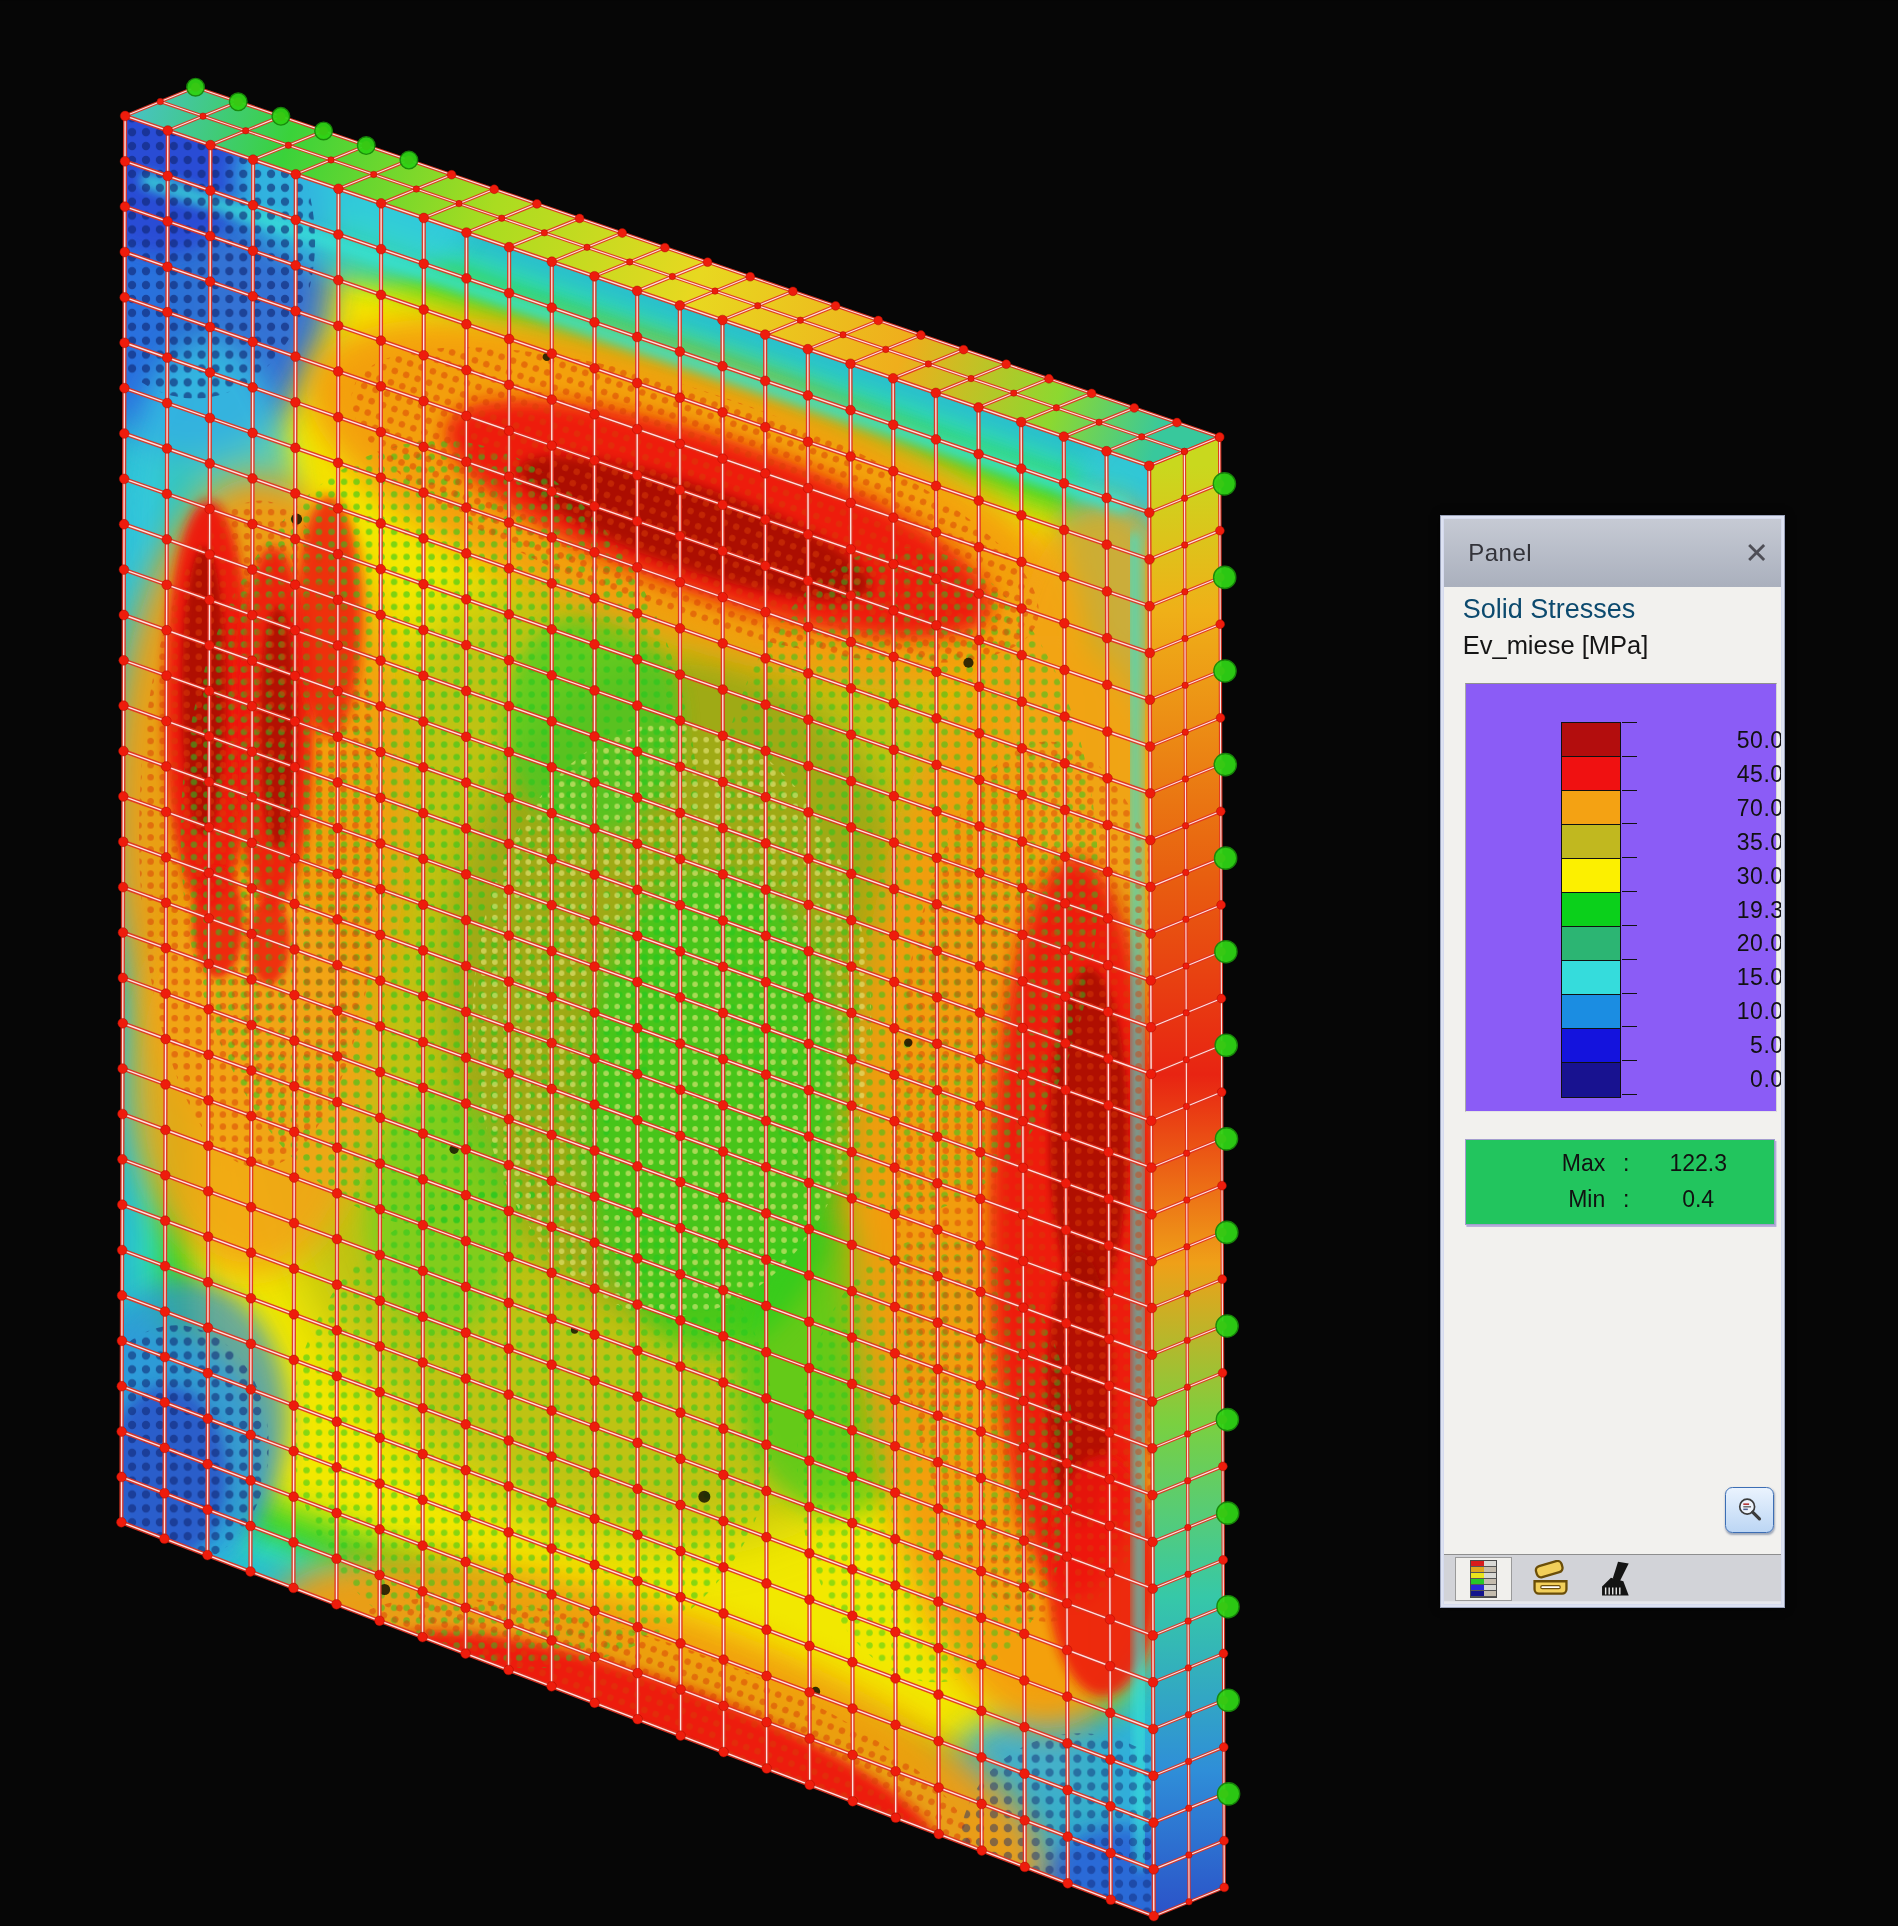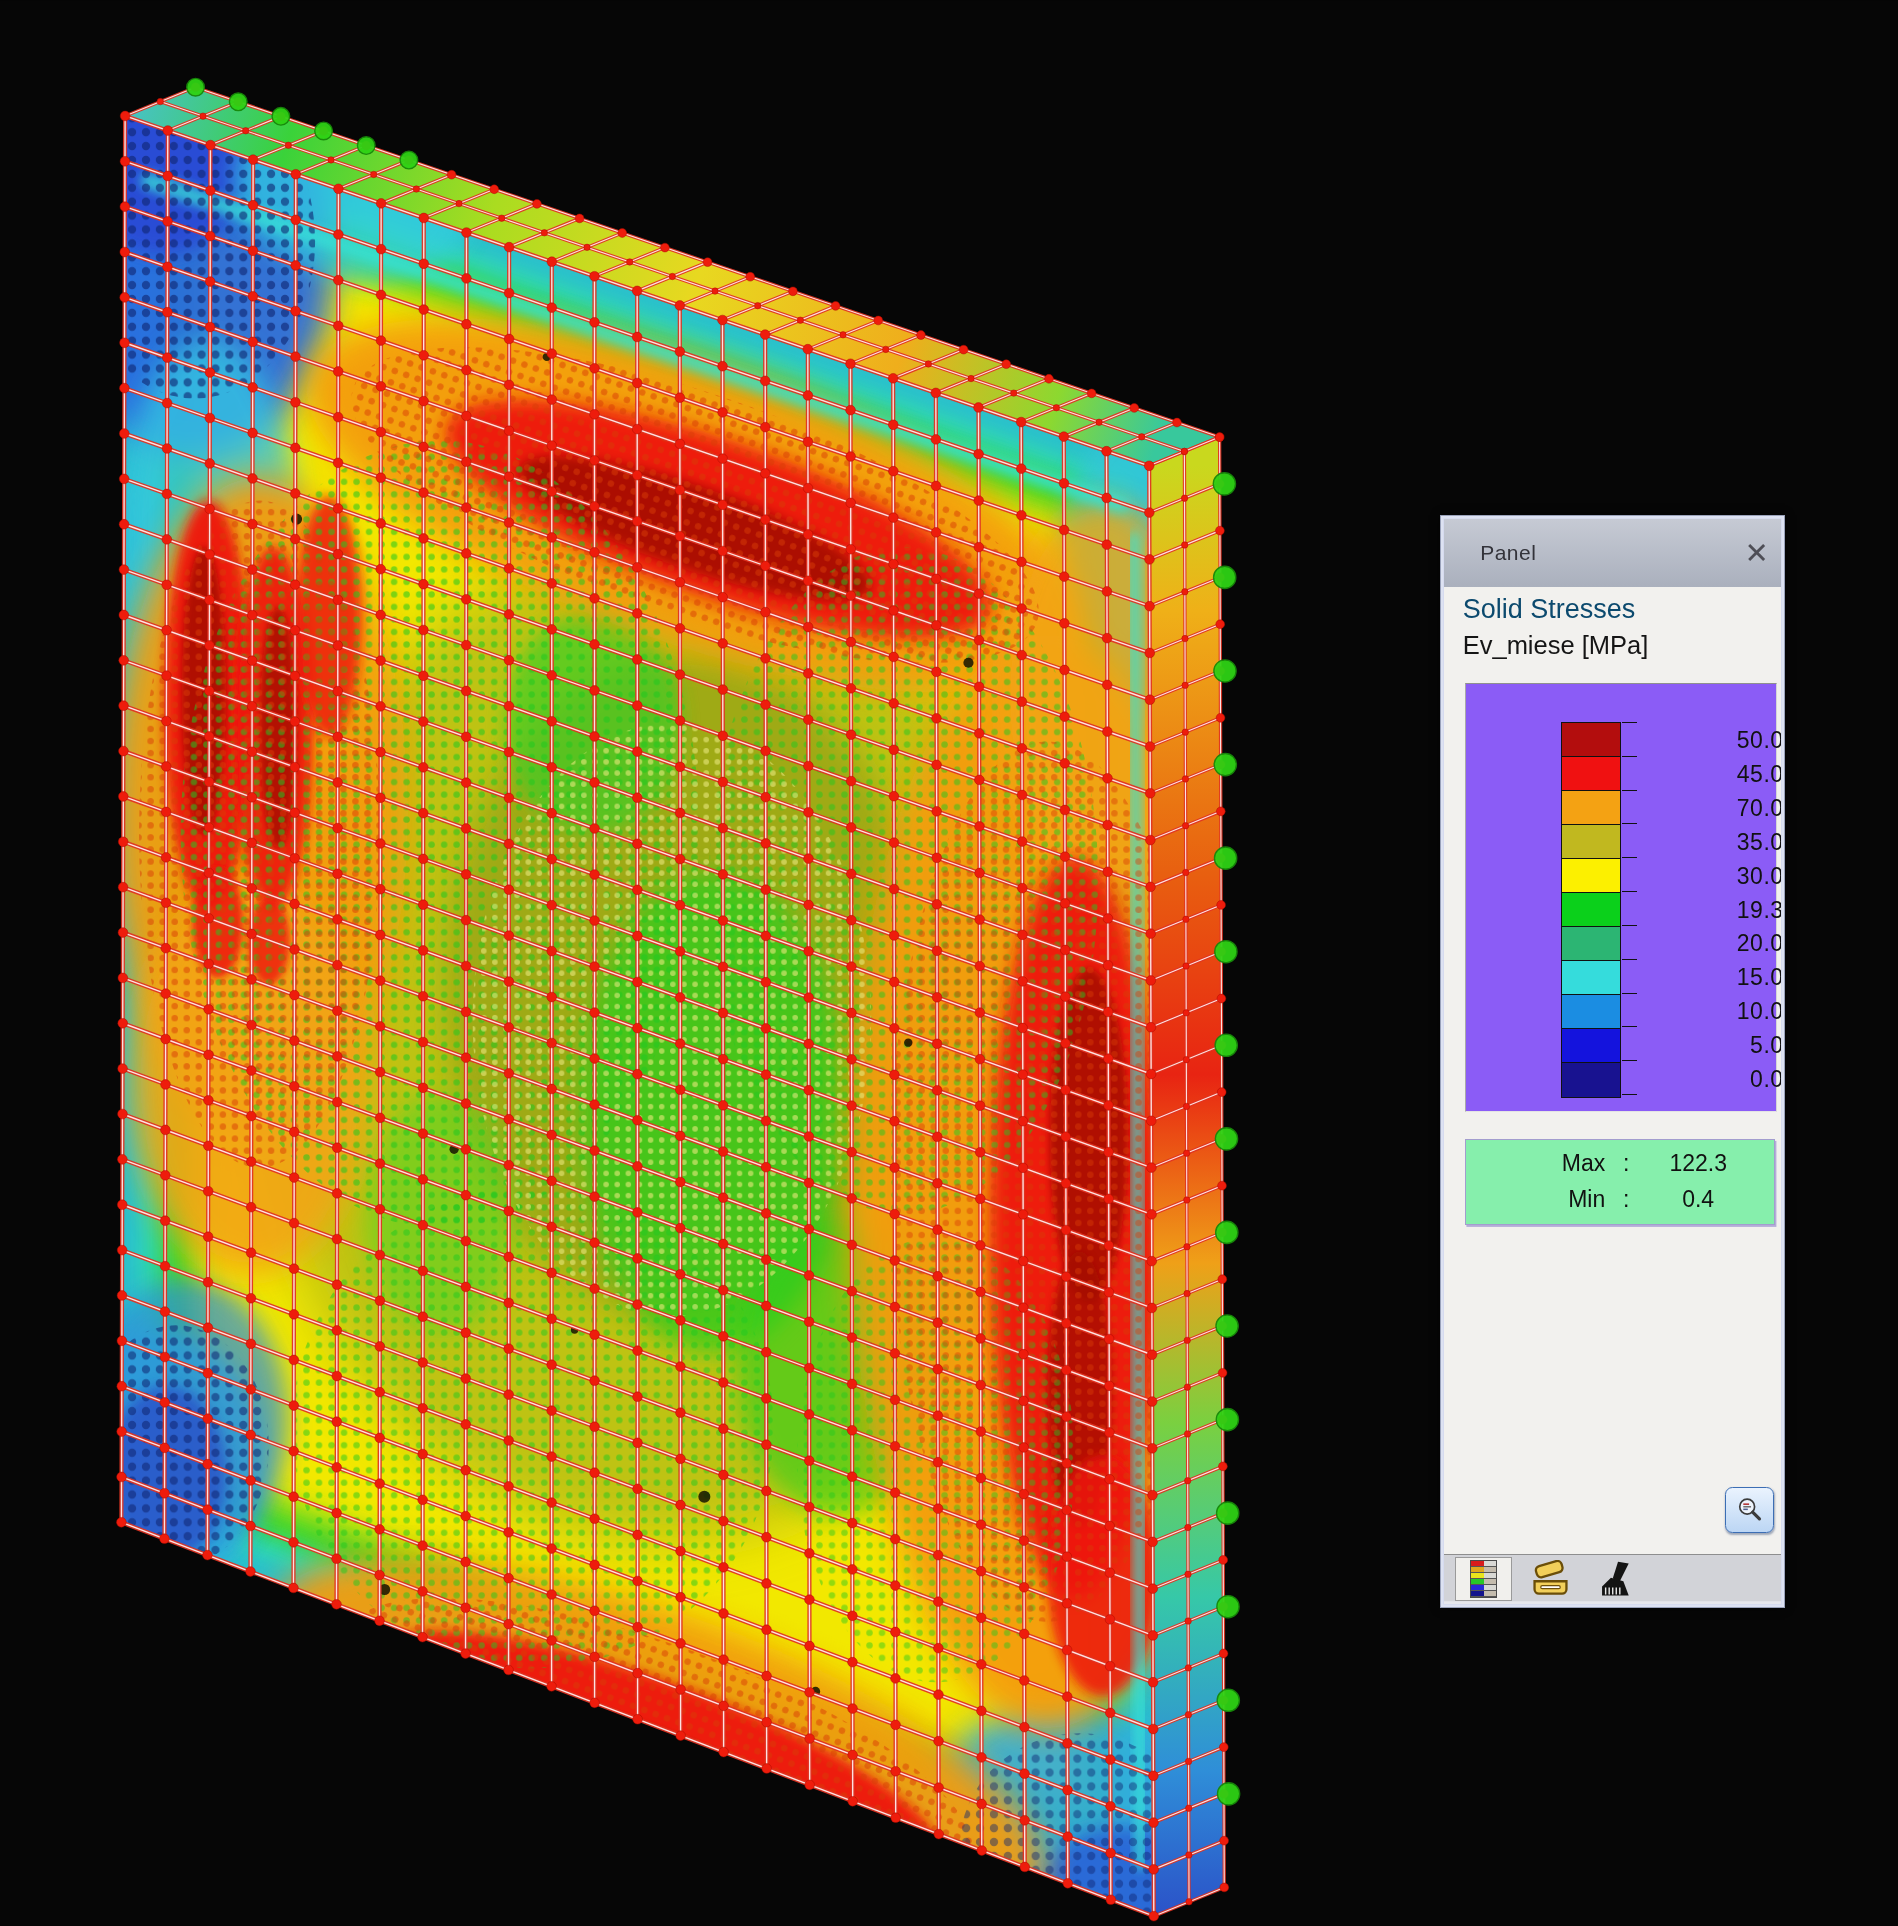--- a/index.html
+++ b/index.html
@@ -8,39 +8,39 @@
   .stage{position:absolute;inset:0;background:#060606;}
   #mesh{position:absolute;left:0;top:0;}
 
   
   .panel{position:absolute;left:1440px;top:515px;width:345px;height:1093px;
          background:#d3d9ee;border:0.9px solid #9aa2ba;box-shadow:inset 0 0 0 2.3px #dde2f2, 0 0 8.3px rgba(0,0,0,.6);
          box-sizing:border-box;}
   .titlebar{position:absolute;left:3.2px;top:3.2px;right:3.2px;height:68px;
             background:linear-gradient(#c6cad4,#aab0bd);
             display:flex;align-items:center;}
-  .title-text{font-size:21px;color:#33333a;padding-left:36px;letter-spacing:0.5px;}
+  .title-text{font-size:24px;color:#33333a;padding-left:24px;letter-spacing:0.5px;}
   .close-btn{margin-left:auto;margin-right:12px;font-size:29px;color:#4e4e56;line-height:1;cursor:default;}
   .content{position:absolute;left:3.2px;top:71px;right:3.2px;bottom:3.2px;background:#f2f1ee;overflow:hidden;}
   .heading{position:absolute;left:18.5px;top:6.5px;font-size:27px;color:#0c4a6e;}
   .subheading{position:absolute;left:18.5px;top:44px;font-size:25.5px;color:#151515;}
 
   .groupbox{position:absolute;left:20.4px;top:96px;width:312px;height:429px;
             background:#8b5cf6;border-top:1.4px solid #8f8f8f;border-left:0.9px solid #a8a8a8;
             border-right:0.9px solid #d6d6d6;border-bottom:0.9px solid #e4e4e4;box-sizing:border-box;}
   .scale-wrap{position:absolute;left:95px;top:38px;}
   .swatch-col{position:absolute;left:0;top:0;width:58px;border:1.4px solid #111;box-sizing:content-box;}
   .swatch{width:58px;height:34px;border-bottom:1.4px solid #111;box-sizing:border-box;}
   .swatch:last-child{border-bottom:none;}
   .tick{position:absolute;left:61px;width:15.8px;height:1.4px;background:#111;}
   .scale-label{position:absolute;left:70px;width:153px;height:34px;line-height:34px;
                text-align:right;font-size:23px;color:#111;letter-spacing:0.5px;}
 
   .stats-box{position:absolute;left:21px;top:552px;width:310px;height:86px;
-             background:#86efac;border:0.9px solid #a39dce;box-shadow:1.4px 1.9px 0 #b4acd8;
+             background:#22c55e;border:0.9px solid #a39dce;box-shadow:1.4px 1.9px 0 #b4acd8;
              box-sizing:border-box;padding-top:5.6px;}
   .stats-row{display:flex;height:36px;align-items:center;font-size:23px;color:#111;}
   .stats-label{width:139px;text-align:right;}
   .stats-colon{width:42px;text-align:center;}
   .stats-value{width:102px;text-align:center;}
 
   .zoom-btn{position:absolute;left:281px;top:900px;width:47px;height:44px;
             border:1.9px solid #3c6eb4;border-radius:7.4px;
             background:linear-gradient(#eaf3fe,#bcd6f4);box-shadow:0.9px 1.4px 1.9px rgba(60,80,120,.45);
             display:flex;align-items:center;justify-content:center;cursor:pointer;}

